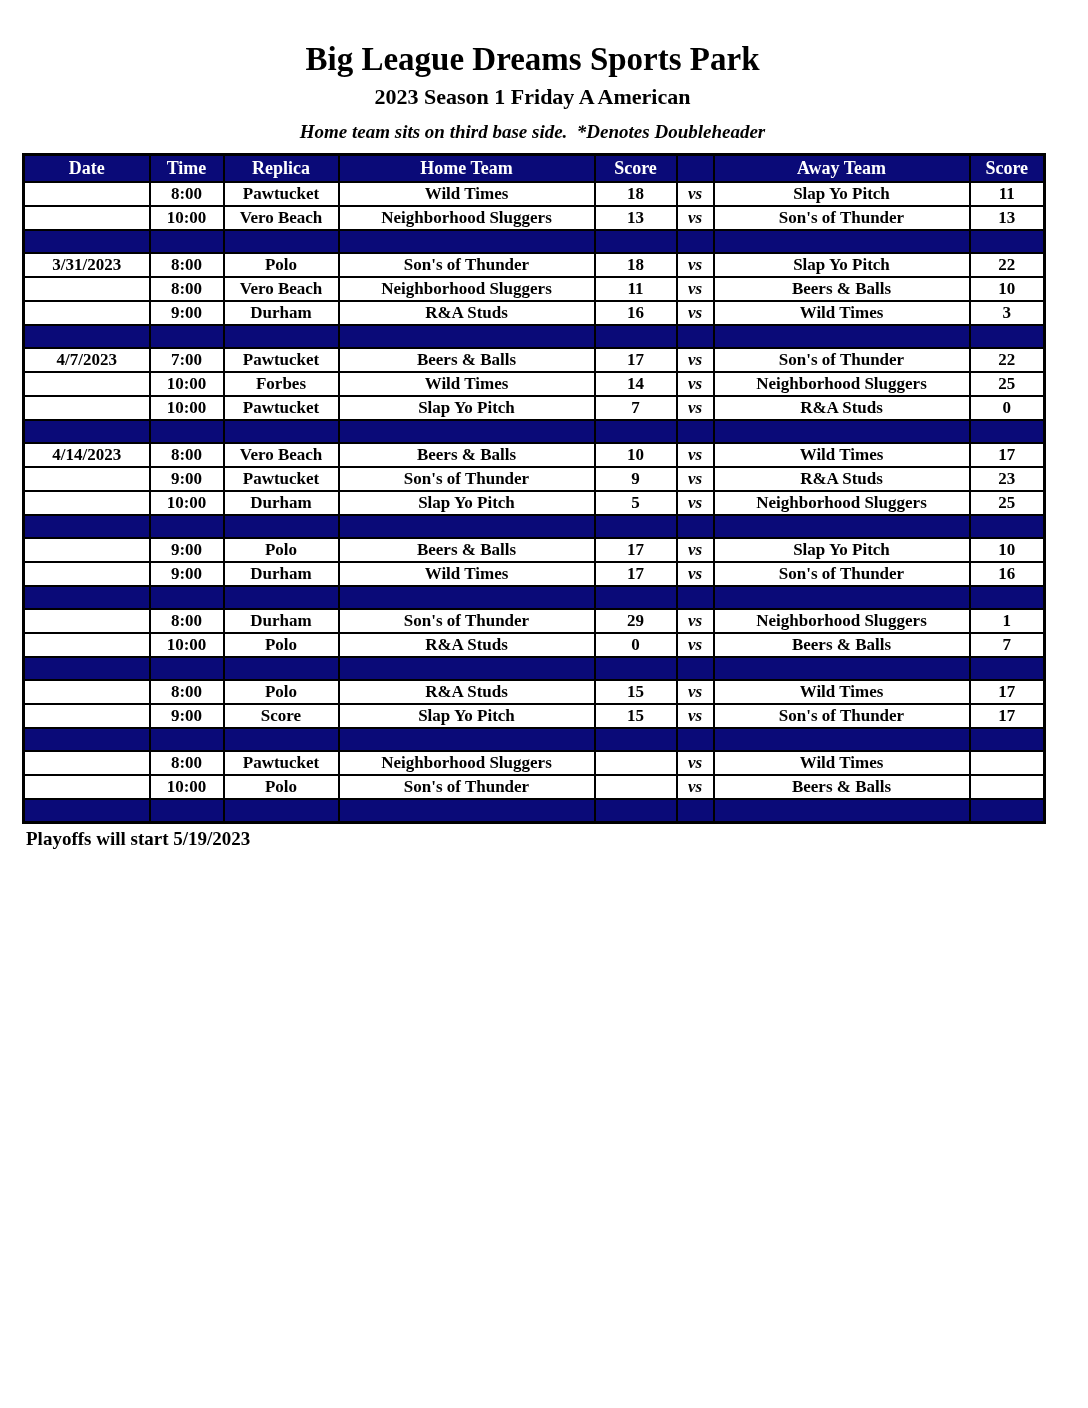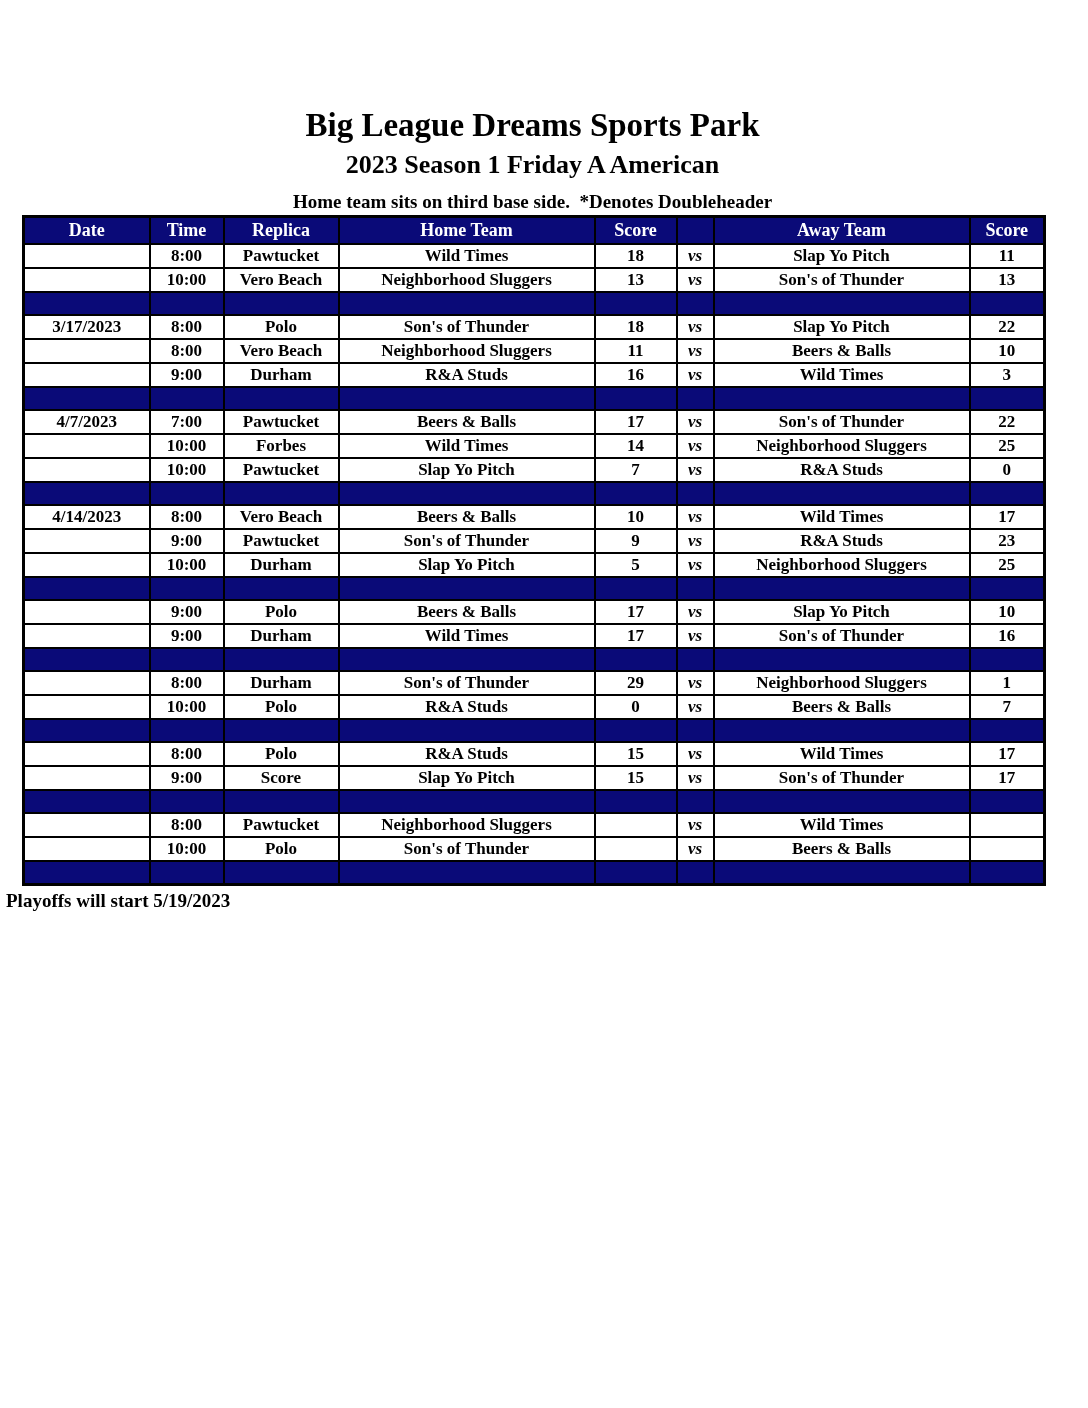--- a/index.html
+++ b/index.html
@@ -12,32 +12,32 @@
   html,body{
     margin:0;padding:0;
     background:var(--paper);
     font-family:"Liberation Serif","DejaVu Serif",serif;
     color:var(--ink);
   }
   .sheet{
     width:1088px;height:1408px;
     background:var(--paper);
     box-sizing:border-box;
-    padding-top:108px;
+    padding-top:42px;
   }
   .titles{width:1021px;margin-left:22px;text-align:center;}
   .title{
     font-size:33px;font-weight:bold;line-height:1.05;
   }
   .subtitle{
-    font-size:26px;font-weight:bold;line-height:1.1;margin-top:8px;
+    font-size:22px;font-weight:bold;line-height:1.1;margin-top:8px;
   }
   .note{
-    font-size:19px;font-weight:bold;
-    margin-top:12px;margin-bottom:2px;white-space:pre-wrap;
+    font-size:19px;font-weight:bold;font-style:italic;
+    margin-top:12px;margin-bottom:10px;white-space:pre-wrap;
   }
   table.schedule{
     border-collapse:collapse;
     table-layout:fixed;
     margin-left:22px;
     width:1021px;
     border:3px solid var(--ink);
   }
   table.schedule th, table.schedule td{
     border:2px solid var(--ink);
@@ -53,21 +53,21 @@
   table.schedule thead th{
     background:var(--navy);
     color:var(--header-text);
     font-size:18px;
     height:25px;
   }
   td.yellow{background:var(--yellow);}
   td.vs{font-style:italic;}
   tr.separator td{background:var(--navy);height:21px;}
   .footer{
-    width:1021px;margin-left:6px;
+    width:1021px;margin-left:26px;
     font-size:19px;font-weight:bold;
     margin-top:4px;text-align:left;
   }
 </style>
 </head>
 <body>
 
 <div class="sheet">
   <div class="titles">
     <div class="title">Big League Dreams Sports Park</div>
@@ -123,21 +123,21 @@
           <td></td>
           <td></td>
           <td></td>
           <td></td>
           <td></td>
           <td></td>
           <td></td>
           <td></td>
         </tr>
         <tr>
-          <td>3/17/2023</td>
+          <td>3/31/2023</td>
           <td>8:00</td>
           <td>Polo</td>
           <td>Son's of Thunder</td>
           <td>18</td>
           <td class="vs">vs</td>
           <td class="yellow">Slap Yo Pitch</td>
           <td class="yellow">22</td>
         </tr>
         <tr>
           <td></td>

